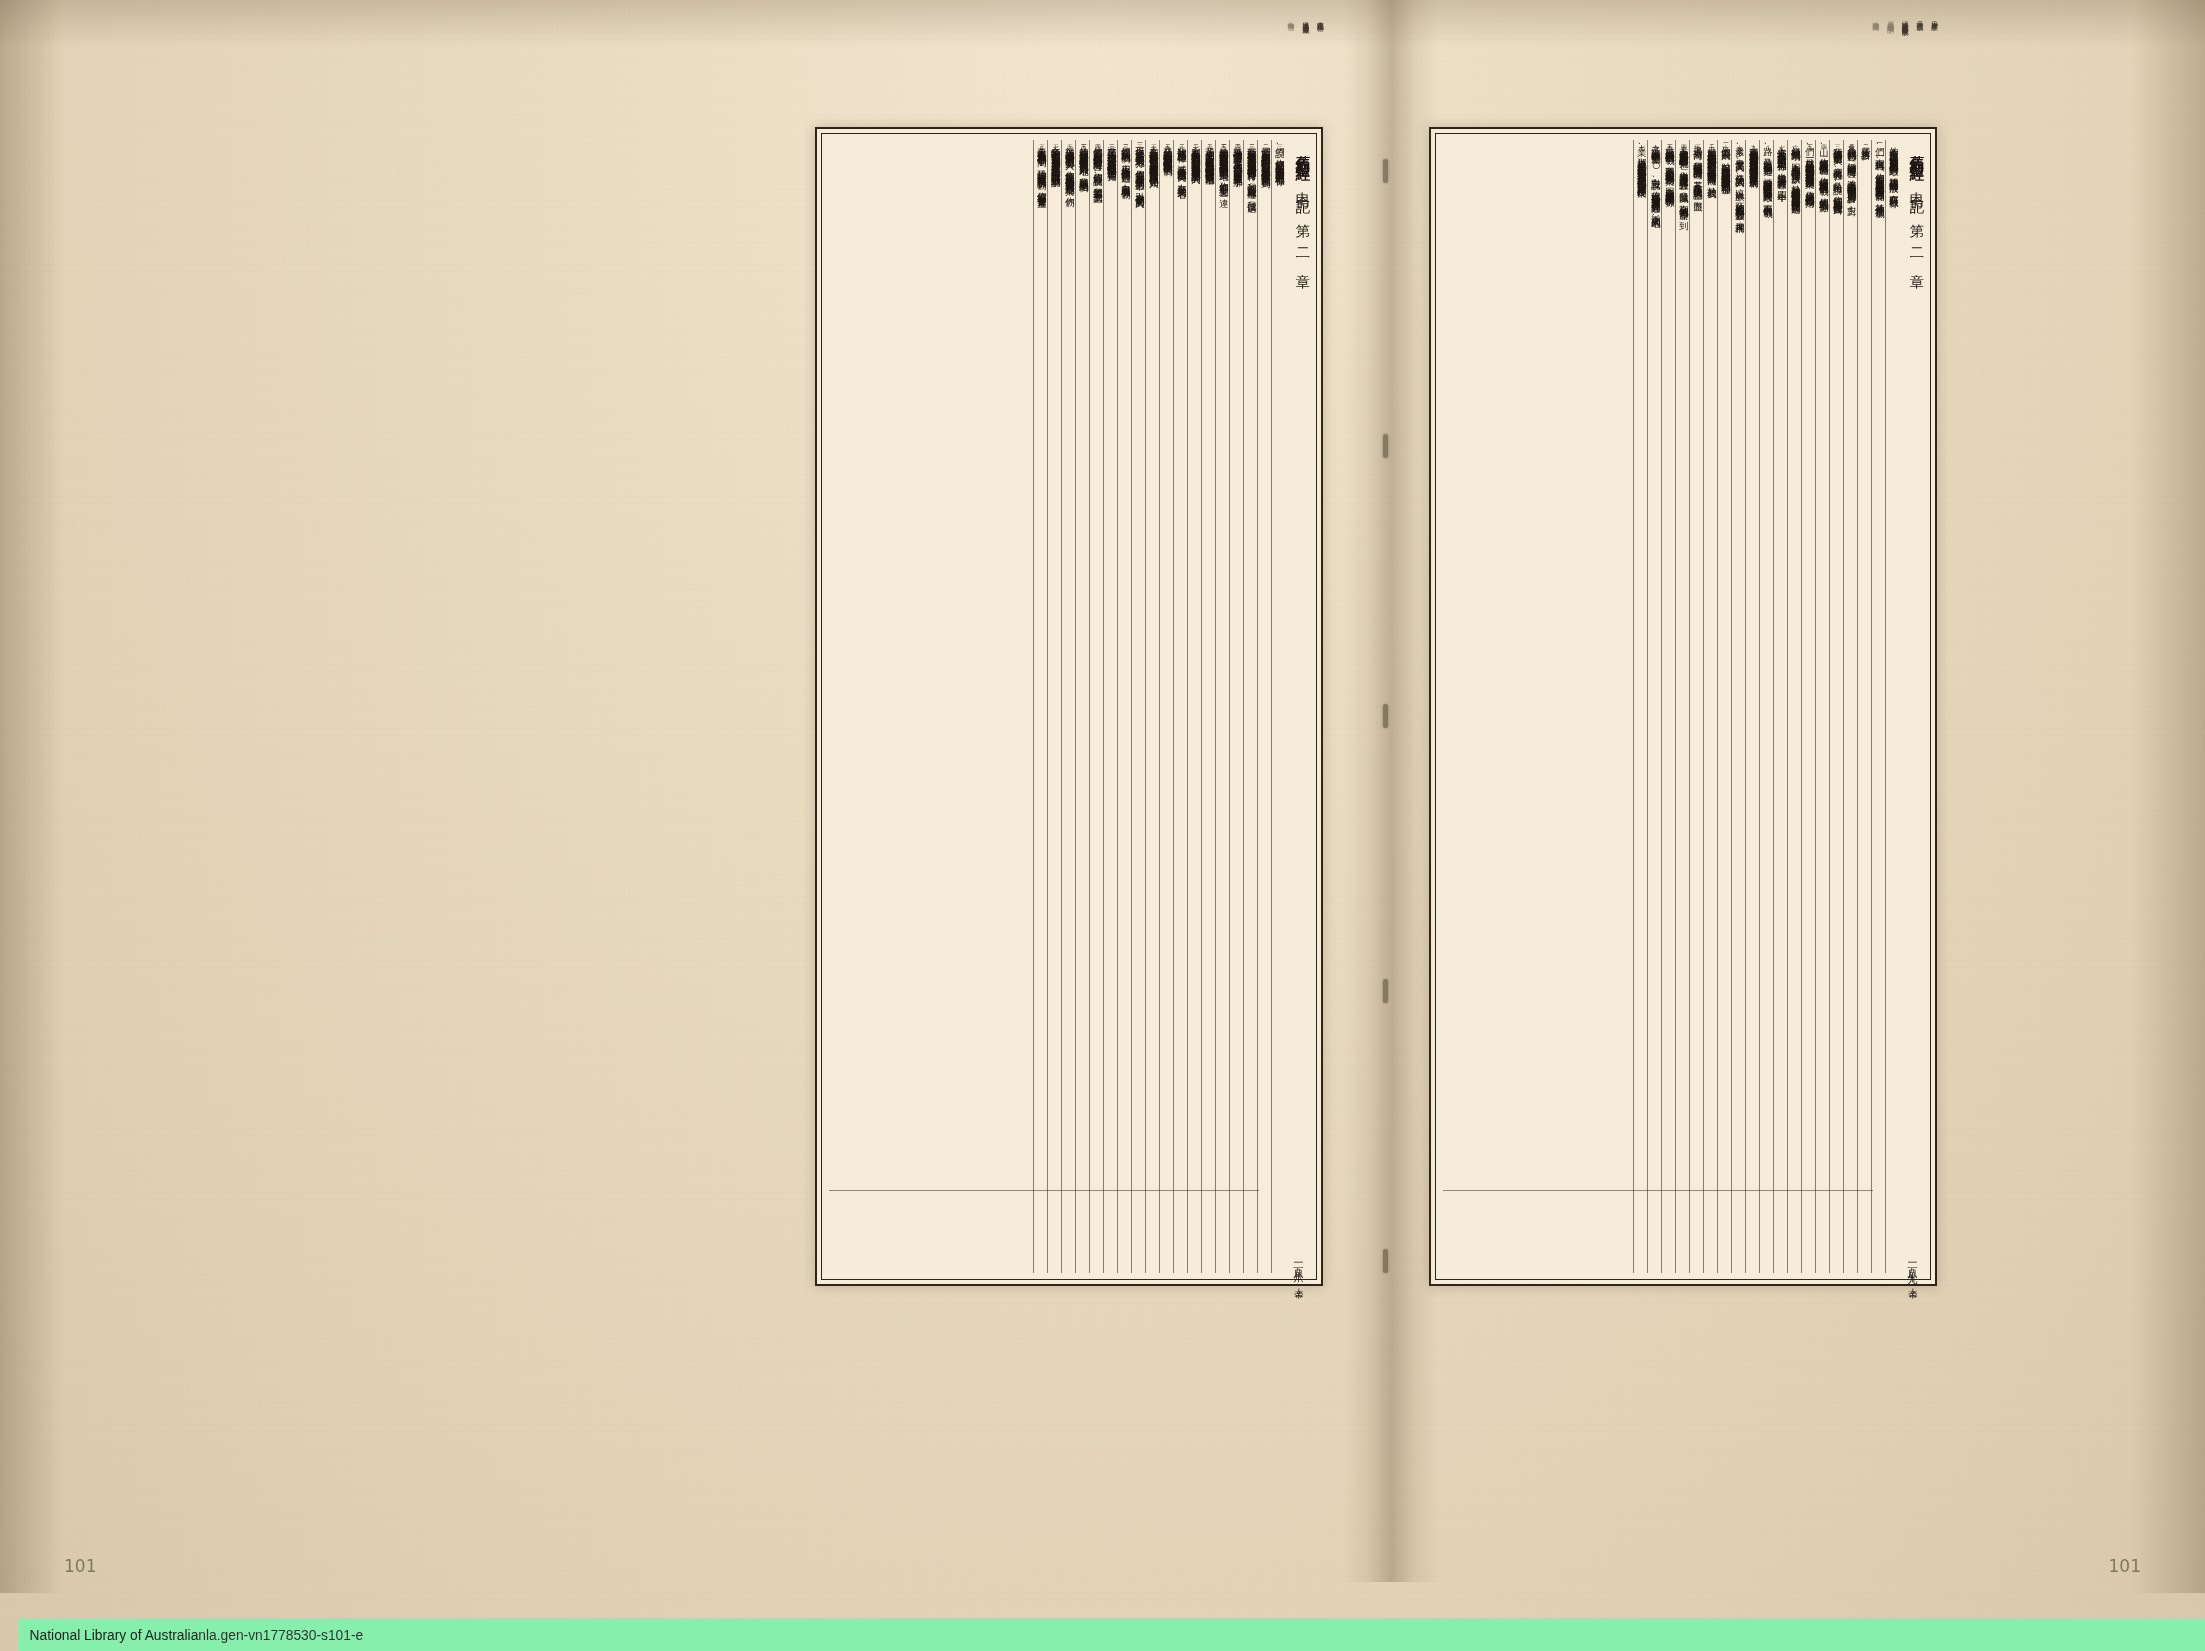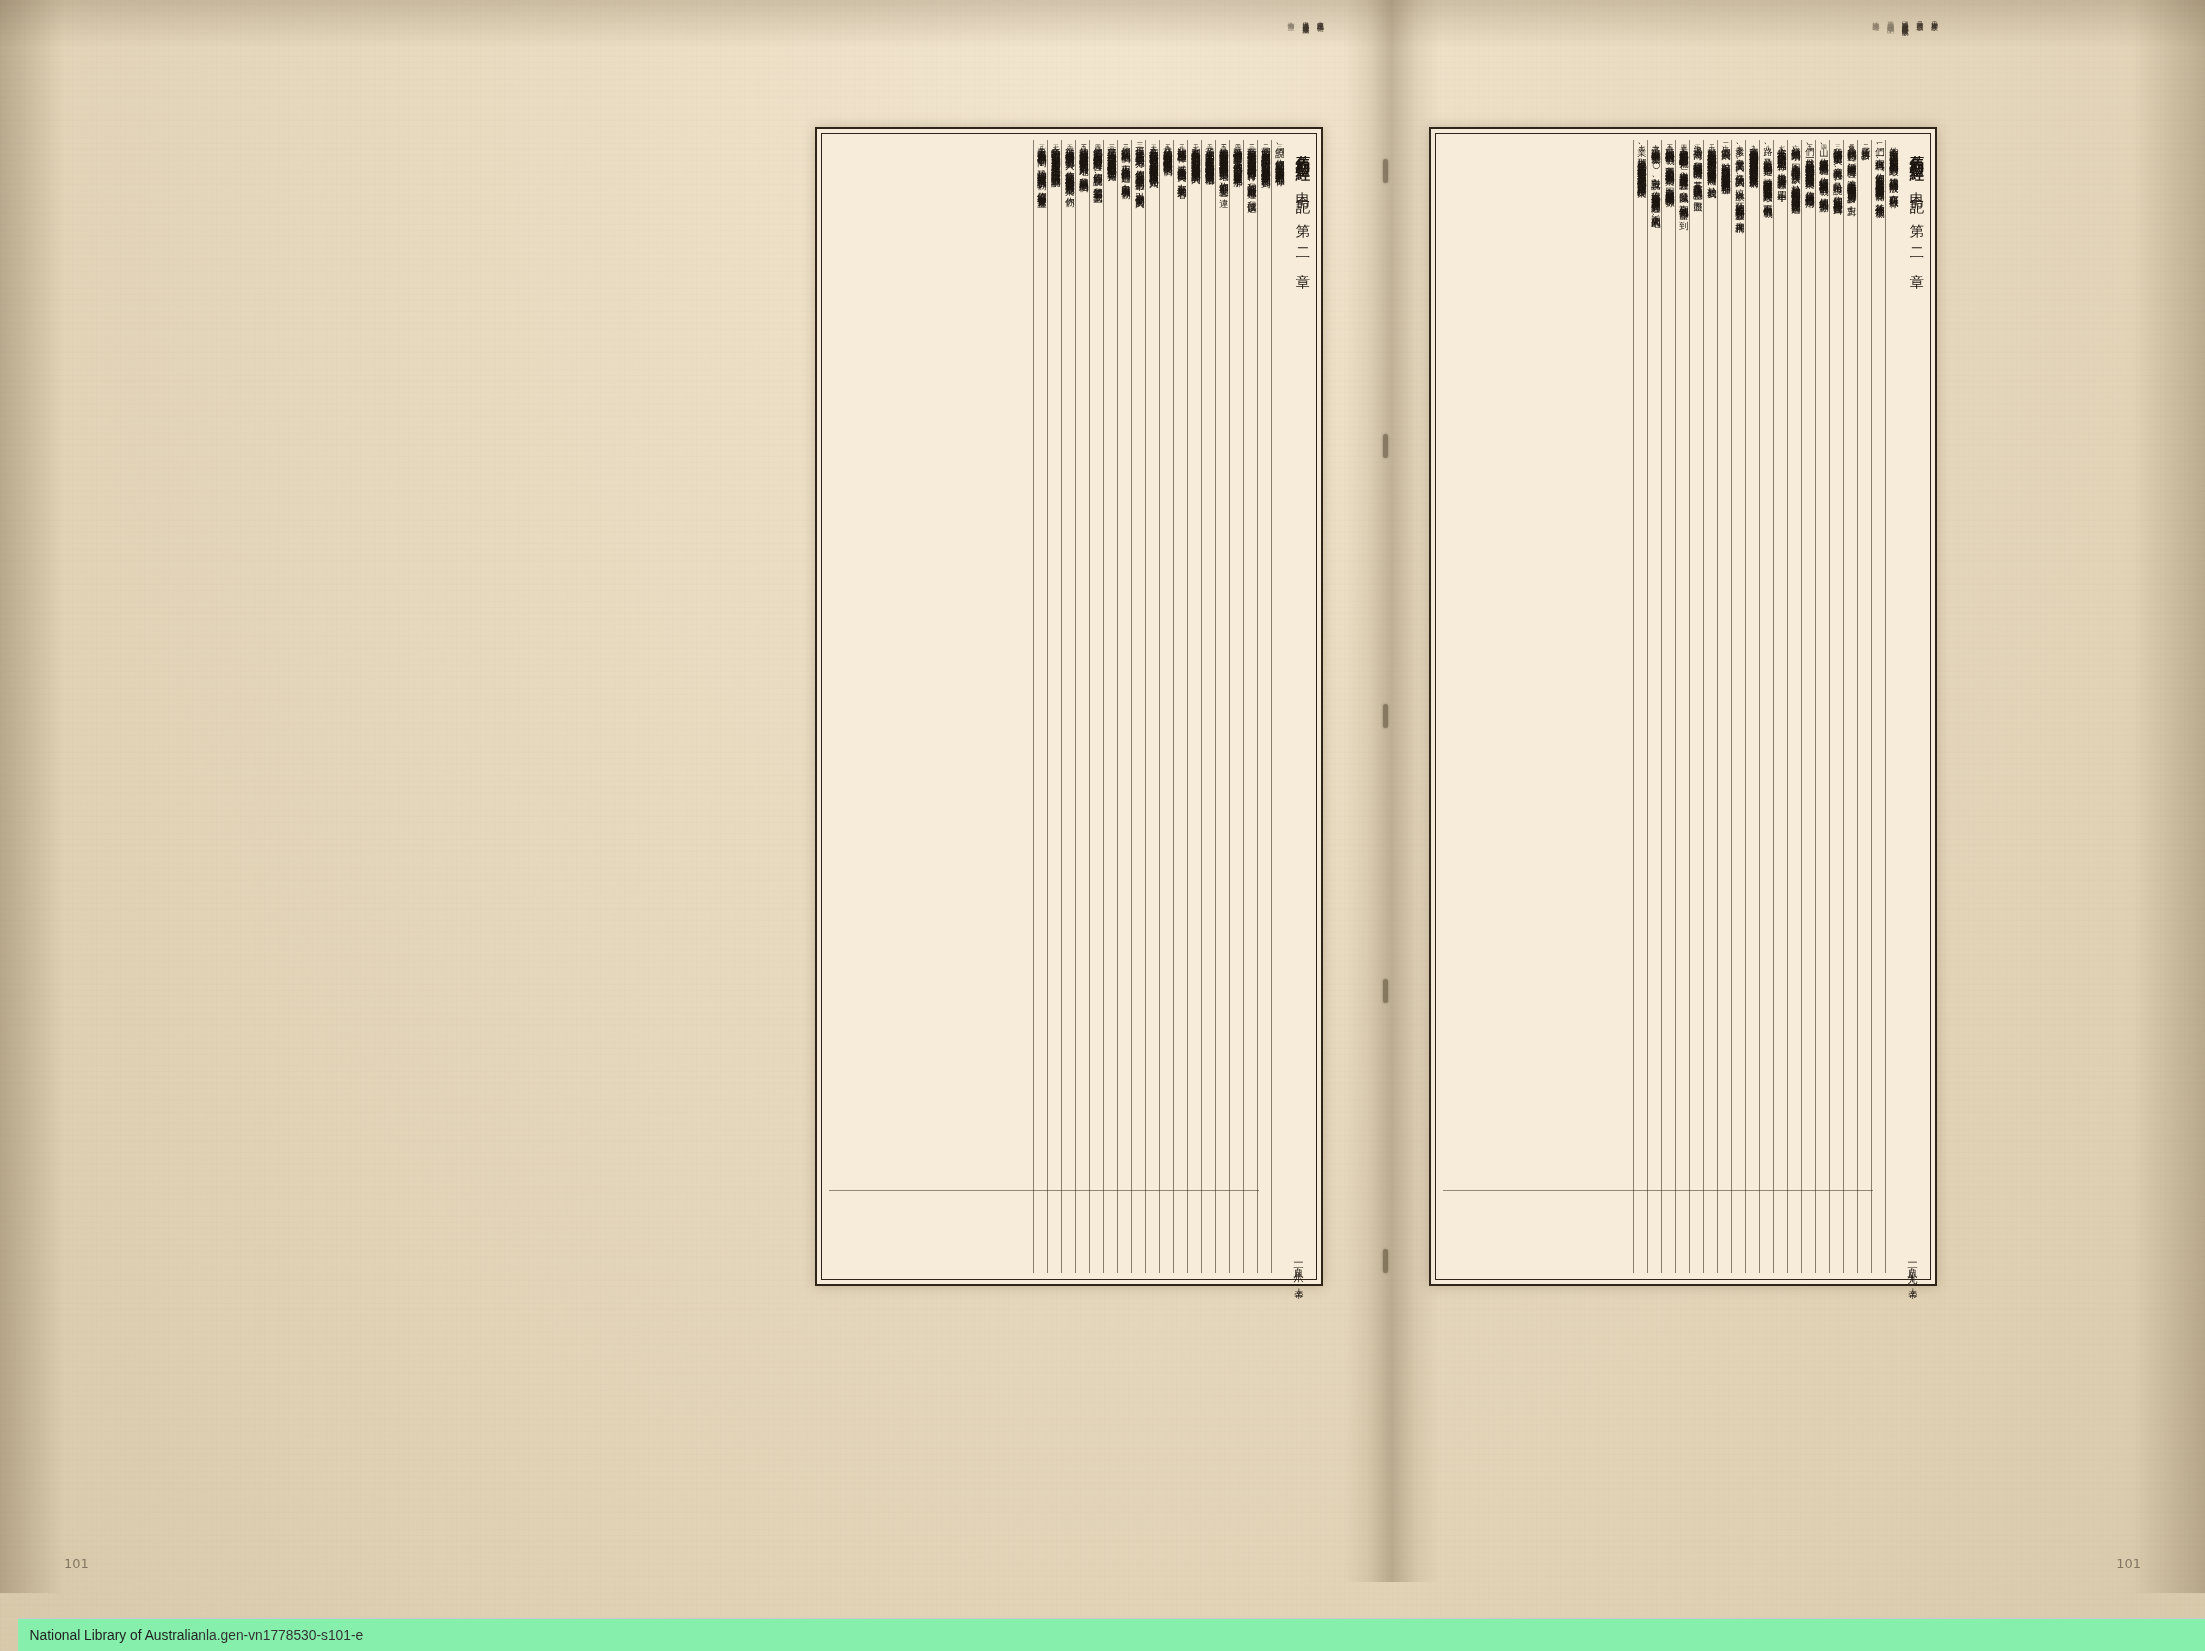--- a/index.html
+++ b/index.html
@@ -213,21 +213,21 @@
     letter-spacing: 1.6px;
     color: #1c1510;
     bottom: 17px;
     right: 18px;
   }
 
   
   .folio {
     position: absolute;
     font-family: "DejaVu Sans", sans-serif;
-    font-size: 13px;
+    font-size: 17px;
     color: #5d5344;
     opacity: 0.7;
   }
 
   
   #footer {
     position: absolute;
     left: 18px;
     bottom: 0;
     width: 2205px;

